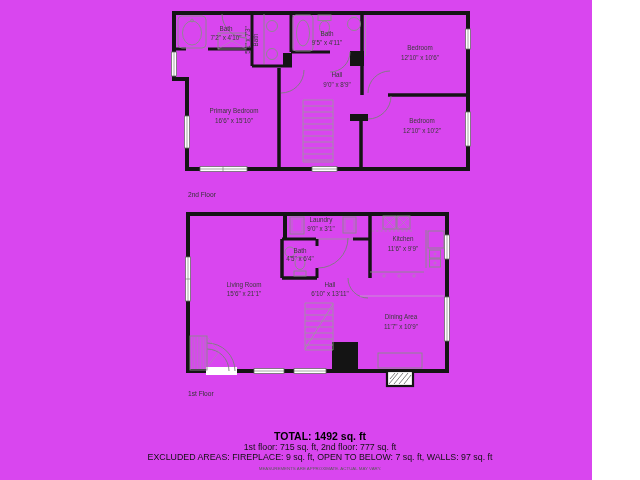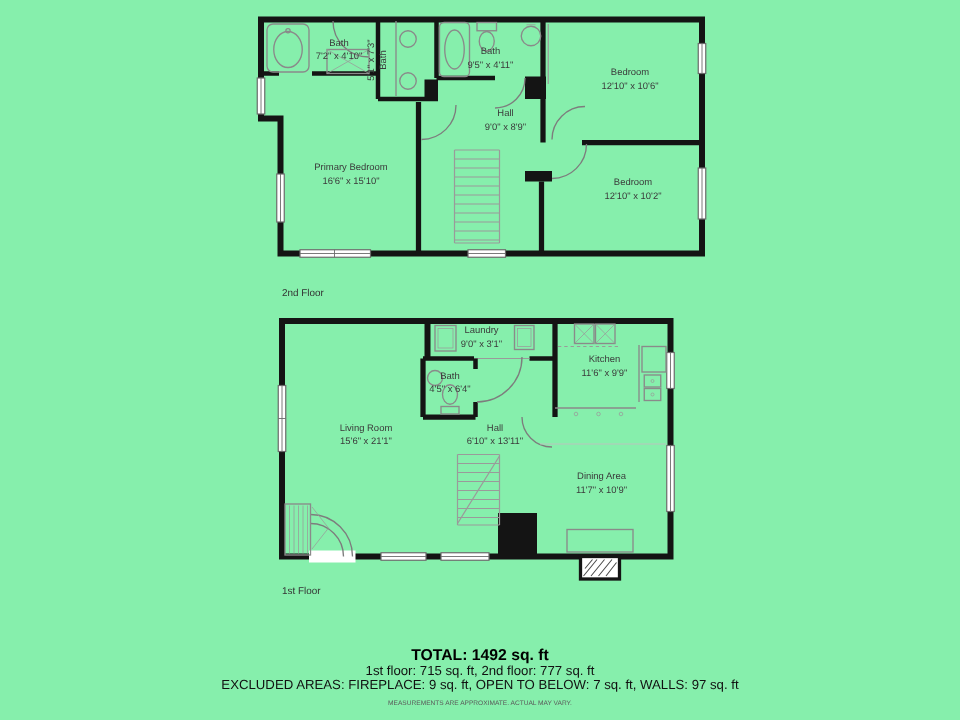--- a/index.html
+++ b/index.html
@@ -1,16 +1,16 @@
 <!DOCTYPE html>
 <html><head>
 <meta charset="utf-8">
 <style>
   html,body{margin:0;padding:0;background:#ffffff;}
-  .page{position:relative;width:640px;height:480px;background:#86efac;overflow:hidden;}
+  .page{position:relative;width:592px;height:480px;background:#d946ef;overflow:hidden;}
   svg{display:block;}
   text{font-family:"Liberation Sans", sans-serif;}
   .room-name{font-size:6.3px;fill:#3a3a3a;}
   .room-dims{font-size:6.3px;fill:#3a3a3a;}
   .floor-label{font-size:6.6px;fill:#333;}
   .sum-total{font-size:10.5px;font-weight:bold;fill:#000;}
   .sum-line{font-size:8.8px;fill:#111;}
   .sum-disc{font-size:4.4px;fill:#5a5a5a;}
   .wall{stroke:#141414;fill:none;}
   .wallfill{fill:#141414;stroke:none;}

